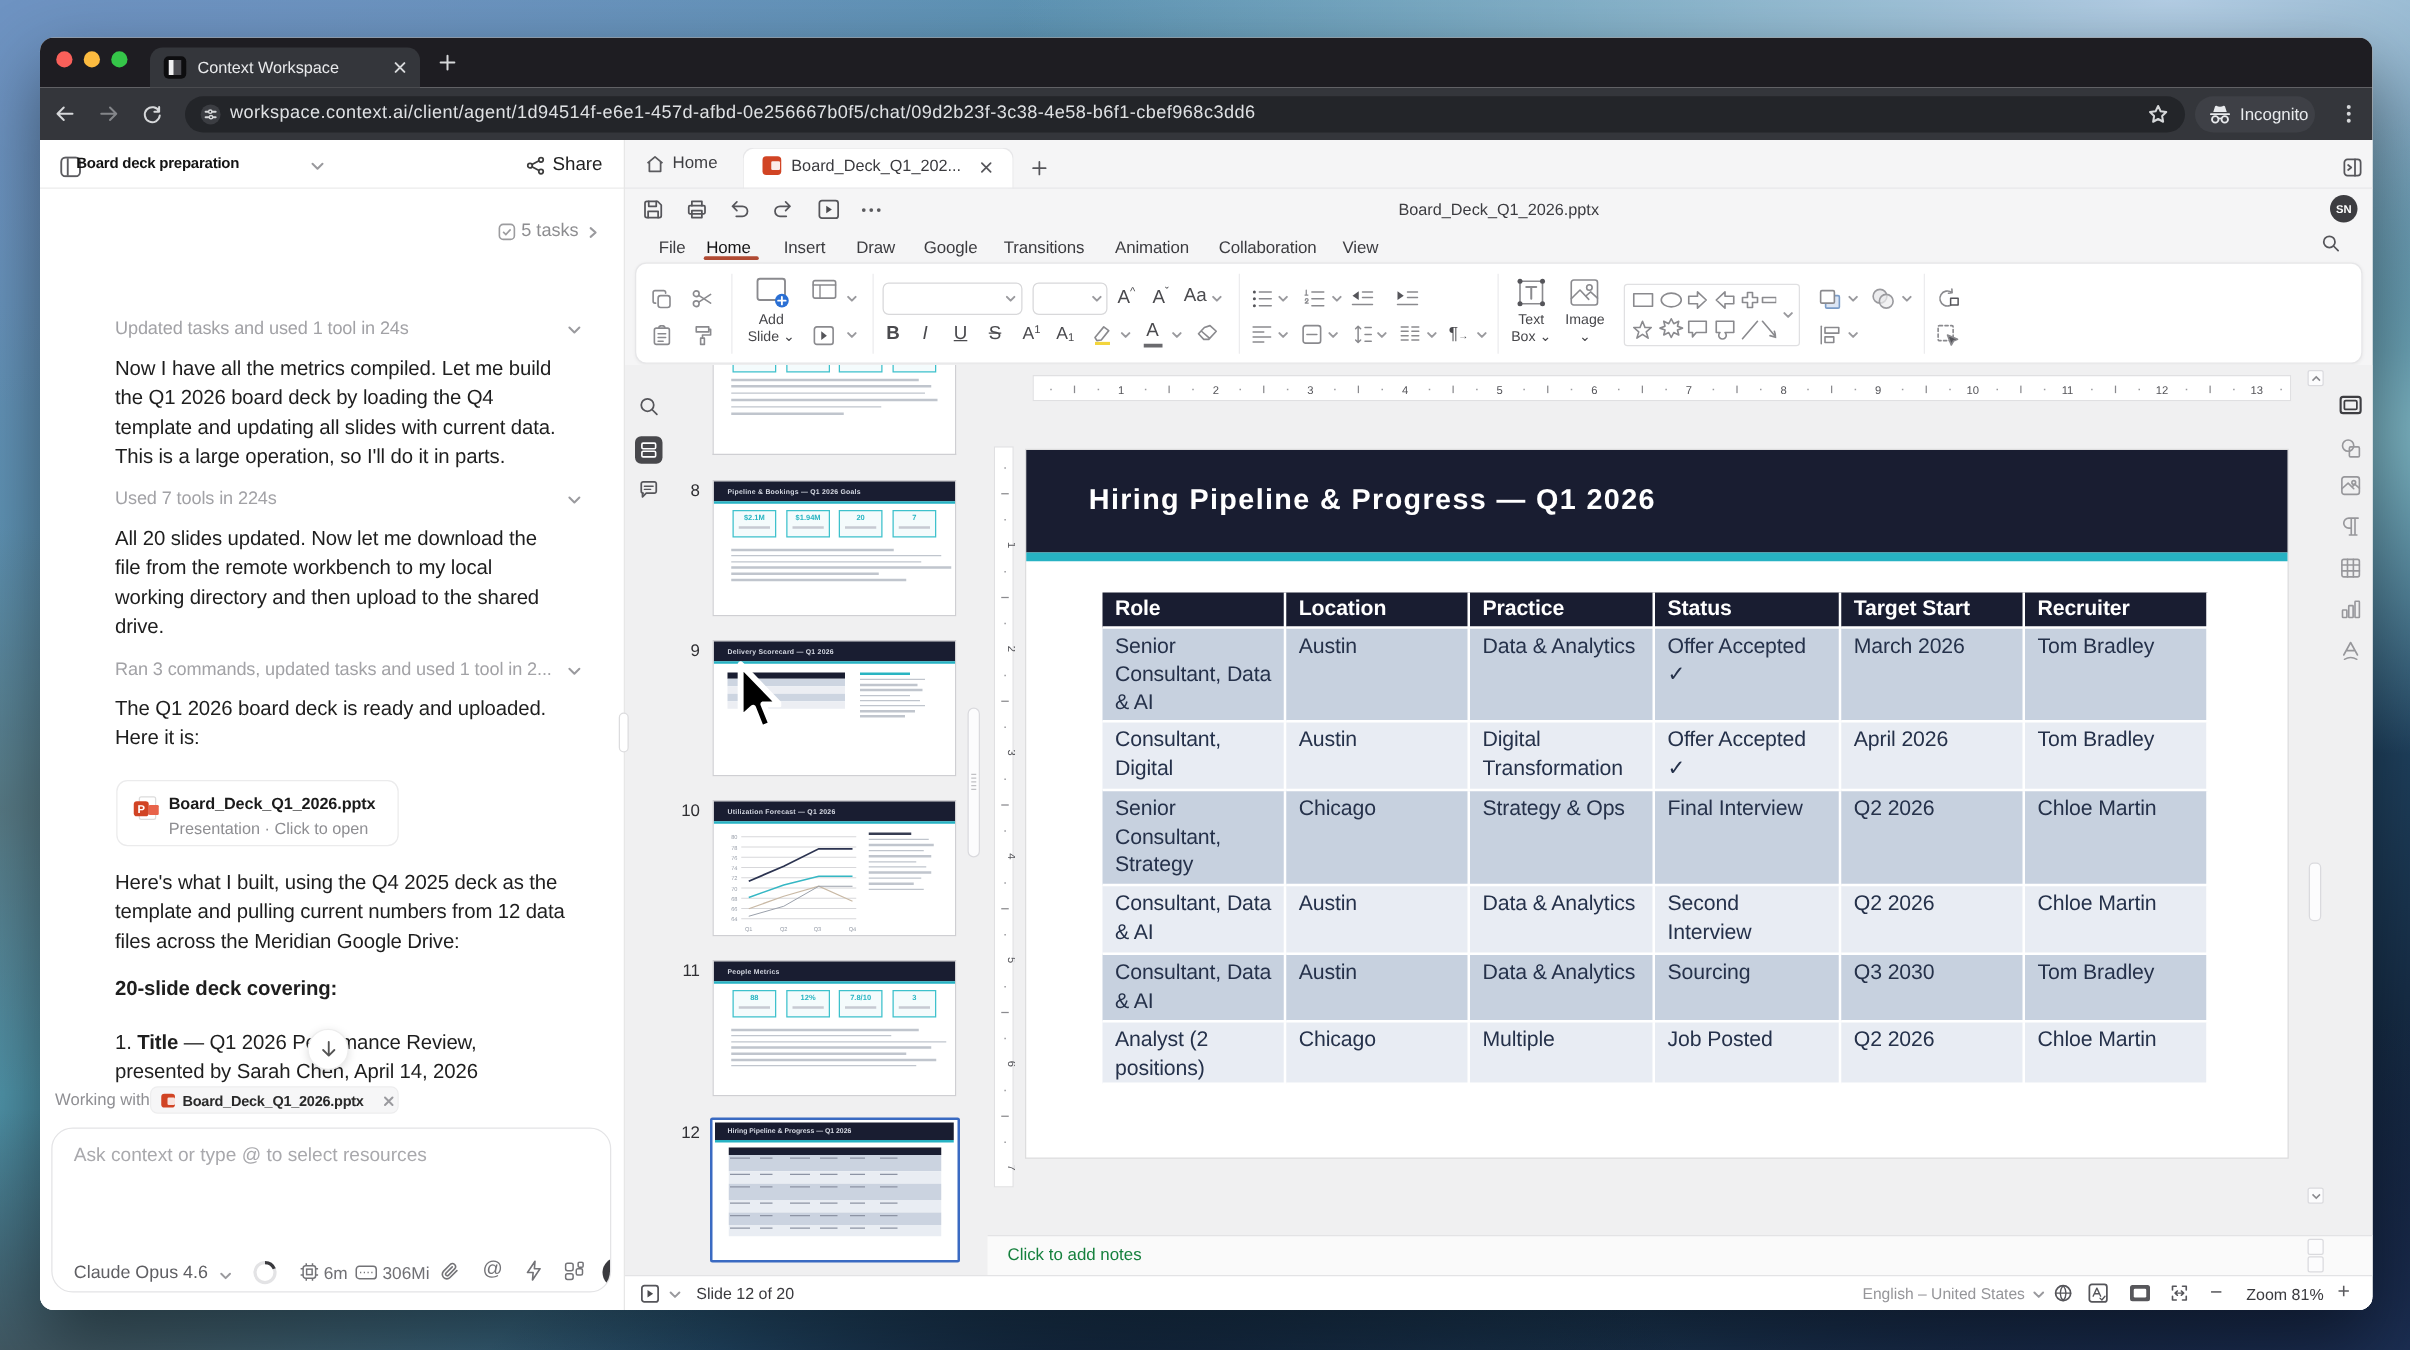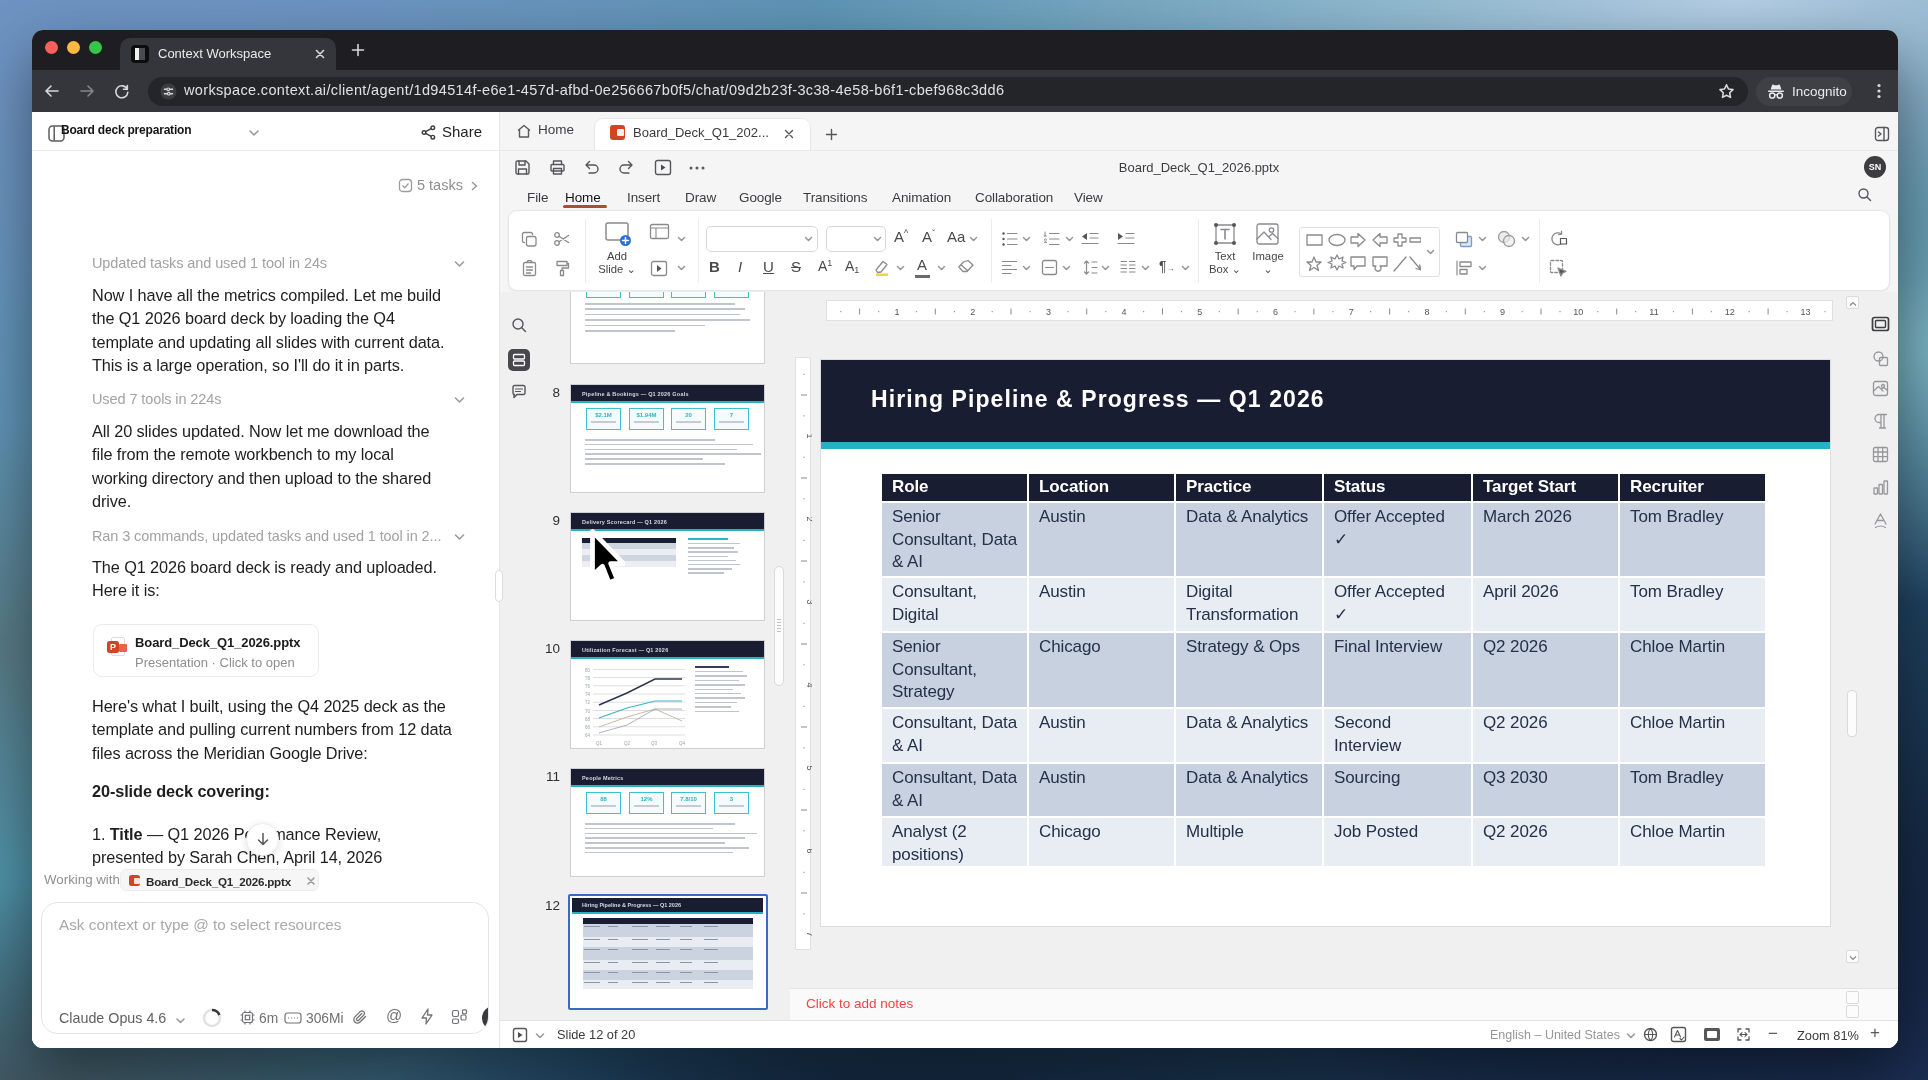--- a/index.html
+++ b/index.html
@@ -879,21 +879,21 @@
             <rect x="7" y="5.5" width="3.5" height="9.5" rx="0.5"></rect>
             <rect x="12" y="2" width="3.5" height="13" rx="0.5"></rect>
           </svg>
         <svg class="sic" style="position:absolute; left:1372px; top:220px;" width="17" height="17" viewBox="0 0 17 17">
             <path d="M3 12 L8.5 2 L14 12 M5 8.5 H12"></path>
             <path d="M3.5 15.5 Q8.5 12.5 13.5 15.5" stroke-width="1.1"></path>
           </svg>
       </div>
 
       <div style="position:absolute; left:290px; top:876px; width:1108px; height:32px; background:#fafafa; border-top:1px solid #e3e3e5;">
-        <div style="position:absolute; left:16px; top:7px; font-size:13.5px; color:#ef4444;">Click to add notes</div>
+        <div style="position:absolute; left:16px; top:7px; font-size:13.5px; color:#15803d;">Click to add notes</div>
           <div style="position:absolute; left:1056px; top:2px; width:13px; height:13px; background:#fcfcfd; border:1px solid #dadade; border-radius:2px;"></div>
           <div style="position:absolute; left:1056px; top:16px; width:13px; height:13px; background:#fcfcfd; border:1px solid #dadade; border-radius:2px;"></div>
       </div>
 
       <div style="position:absolute; left:0; top:908px; width:1398px; height:28px; background:#fff; border-top:1px solid #e3e3e5;">
         <svg class="pic" style="position:absolute; left:12px; top:6px;" width="16" height="16" viewBox="0 0 16 16">
             <rect x="1.5" y="1.5" width="13" height="13" rx="2"></rect>
             <path d="M6 5 L10.5 8 L6 11 Z" fill="#4a4a4e" stroke="none"></path>
           </svg>
         <svg class="chev" style="position:absolute; left:35px; top:11px;" width="10" height="8" viewBox="0 0 10 8">

